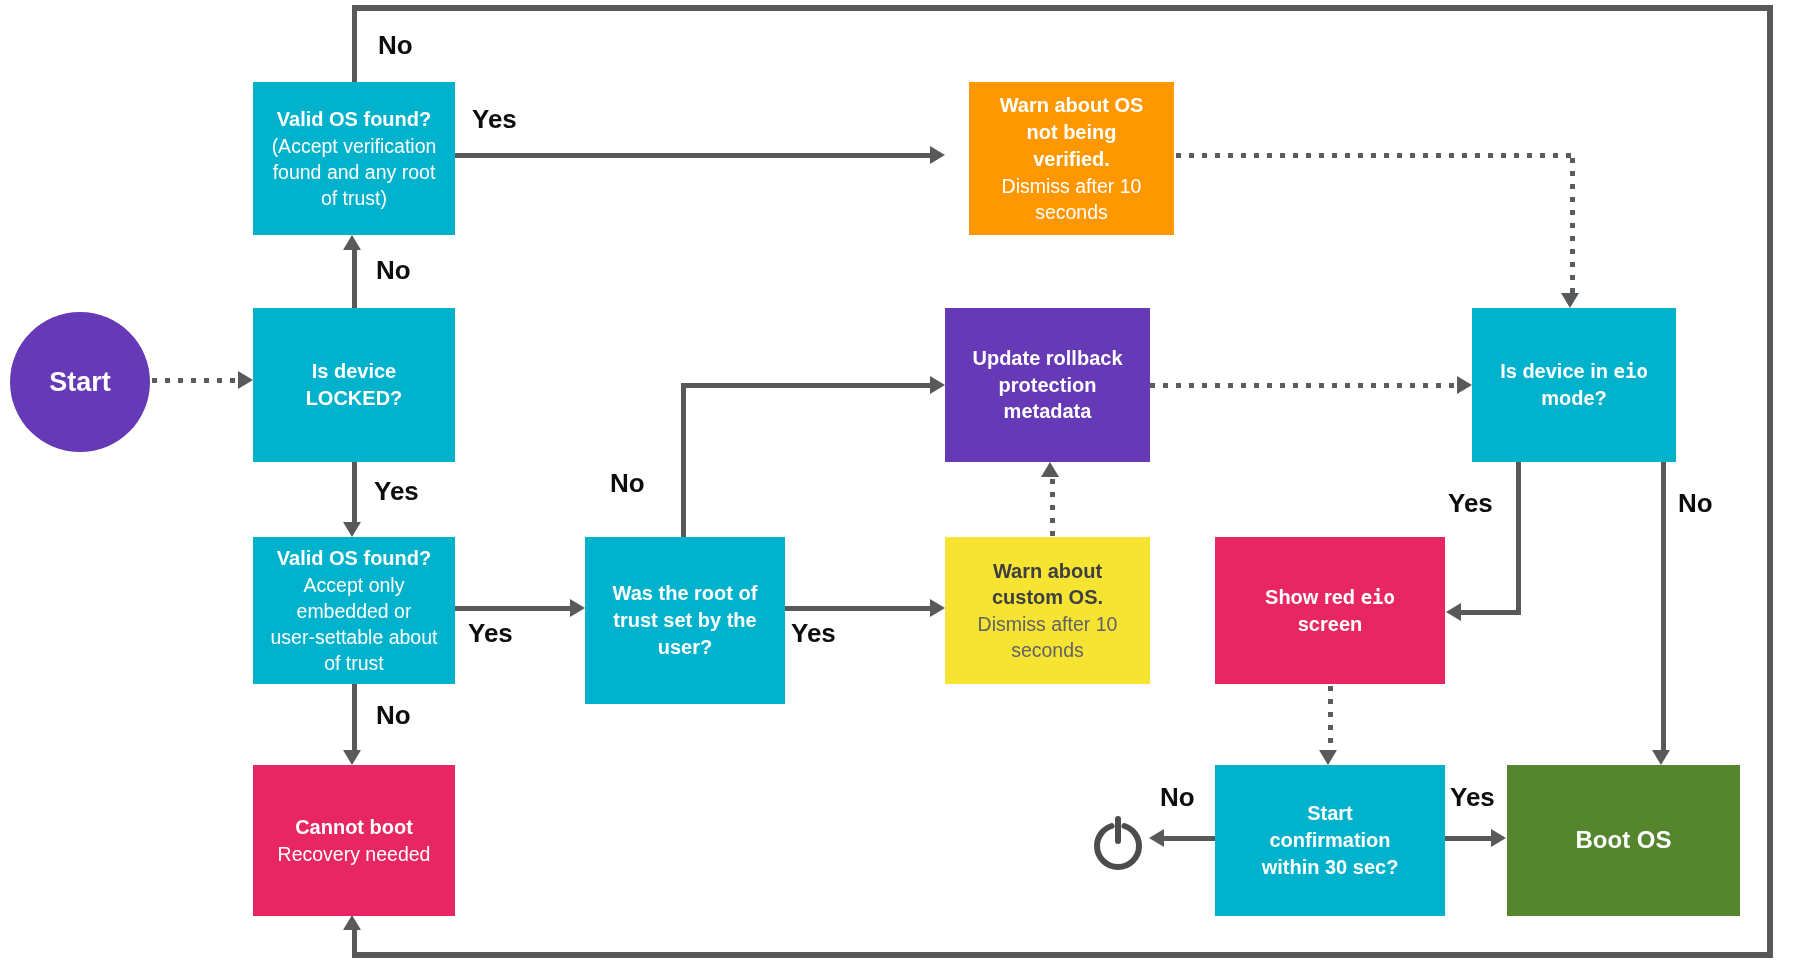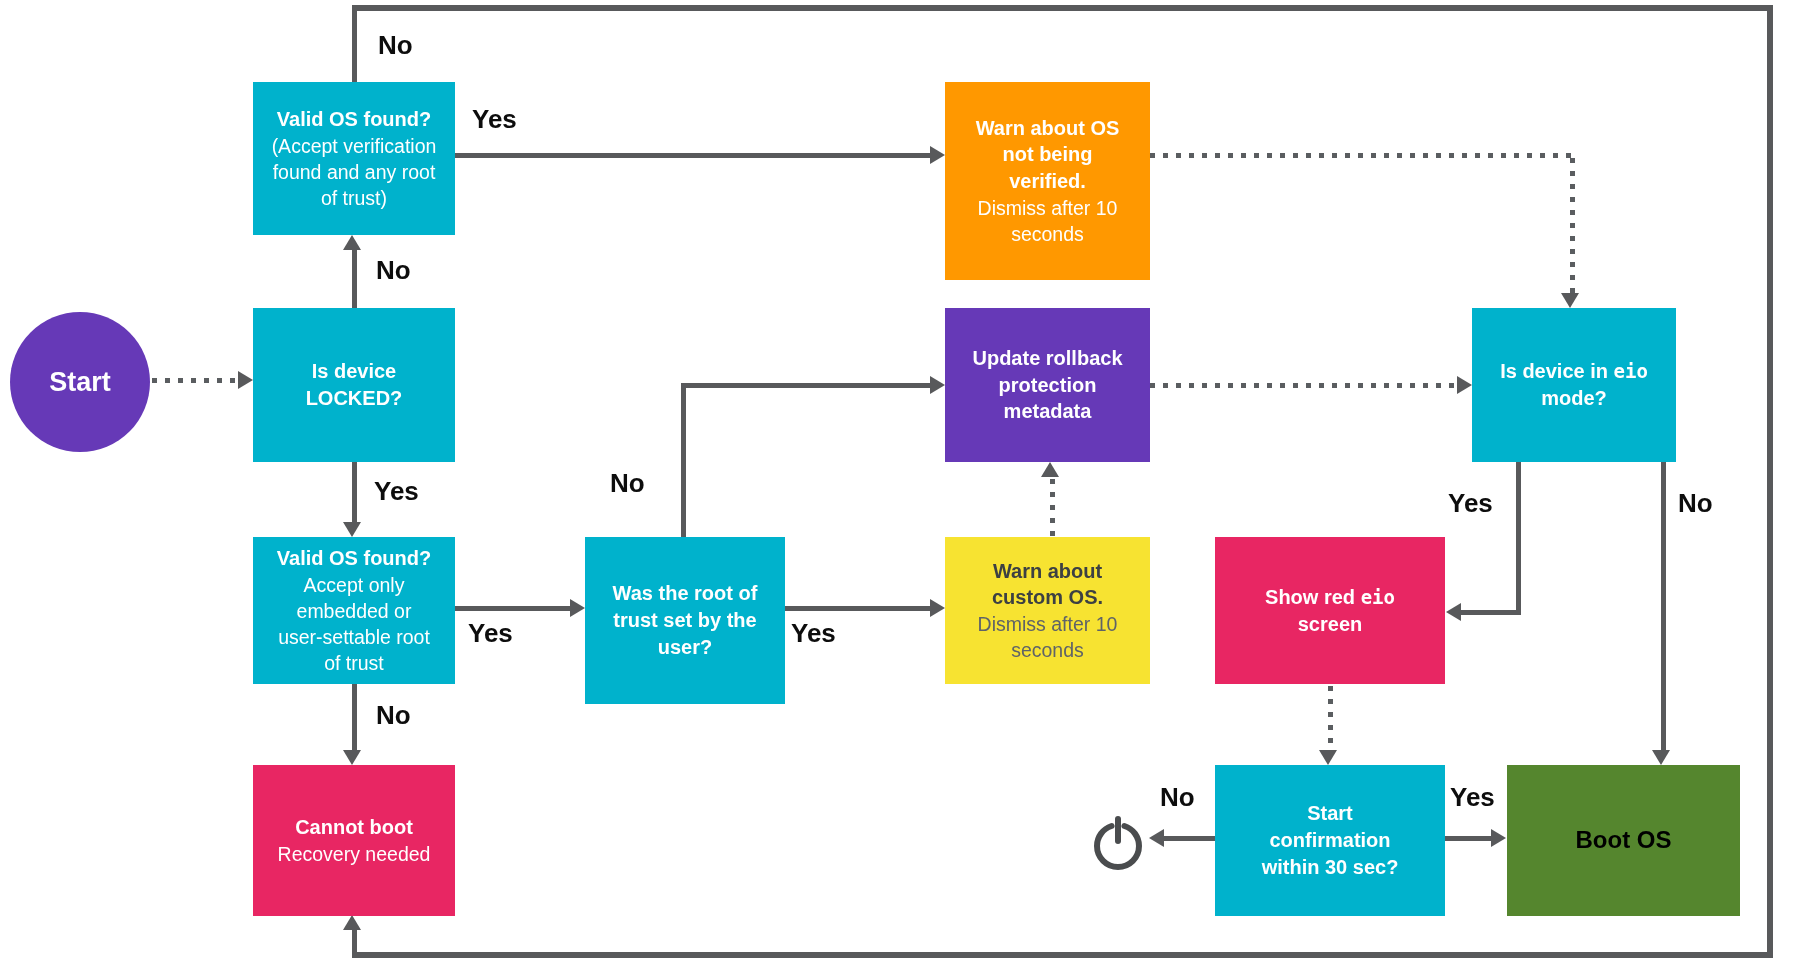--- a/index.html
+++ b/index.html
@@ -27,21 +27,21 @@
   .node .t { font-size:19.5px; font-weight:400; }
   .node .b { font-weight:700; font-size:20px; }
   .bg-cyan   { background:var(--cyan,#00b2cc); }
   .bg-orange { background:var(--orange,#ff9800); }
   .bg-purple { background:var(--purple,#6639b7); }
   .bg-pink   { background:var(--pink,#e82663); }
   .bg-yellow { background:var(--yellow,#f7e331); }
   .bg-green  { background:var(--green,#55862e); }
   .dark-text .b { color:#3c4043; }
   .dark-text .t { color:#5f6368; }
-  .boot .b { font-size:24px; color:#000000; }
+  .boot .b { font-size:24px; color:#ffffff; }
   .mono { font-family:"DejaVu Sans Mono", monospace; font-weight:700; font-size:19px; }
   
   .start {
     position:absolute; left:10px; top:312px; width:140px; height:140px; border-radius:50%;
     background:var(--purple,#6639b7); display:flex; align-items:center; justify-content:center;
     color:#fff; font-size:27px; font-weight:700;
   }
   
   .elabel { position:absolute; font-size:26px; font-weight:700; color:#0d0d0d; white-space:nowrap; }
   .picon { position:absolute; left:1086px; top:810px; }
@@ -137,33 +137,33 @@
     <div class="t">(Accept verification</div>
     <div class="t">found and any root</div>
     <div class="t">of trust)</div>
   </div>
 
   <div class="node bg-cyan" style="left:253px;top:308px;width:202px;height:154px">
     <div class="b">Is device</div>
     <div class="b">LOCKED?</div>
   </div>
 
-  <div class="node bg-orange" style="left:945px;top:82px;width:205px;height:198px">
+  <div class="node bg-orange" style="left:969px;top:82px;width:205px;height:153px">
     <div class="b">Warn about OS</div>
     <div class="b">not being</div>
     <div class="b">verified.</div>
     <div class="t">Dismiss after 10</div>
     <div class="t">seconds</div>
   </div>
 
   <div class="node bg-cyan" style="left:253px;top:537px;width:202px;height:147px">
     <div class="b">Valid OS found?</div>
     <div class="t">Accept only</div>
     <div class="t">embedded or</div>
-    <div class="t">user-settable root</div>
+    <div class="t">user-settable about</div>
     <div class="t">of trust</div>
   </div>
 
   <div class="node bg-cyan" style="left:585px;top:537px;width:200px;height:167px">
     <div class="b">Was the root of</div>
     <div class="b">trust set by the</div>
     <div class="b">user?</div>
   </div>
 
   <div class="node bg-yellow dark-text" style="left:945px;top:537px;width:205px;height:147px">

